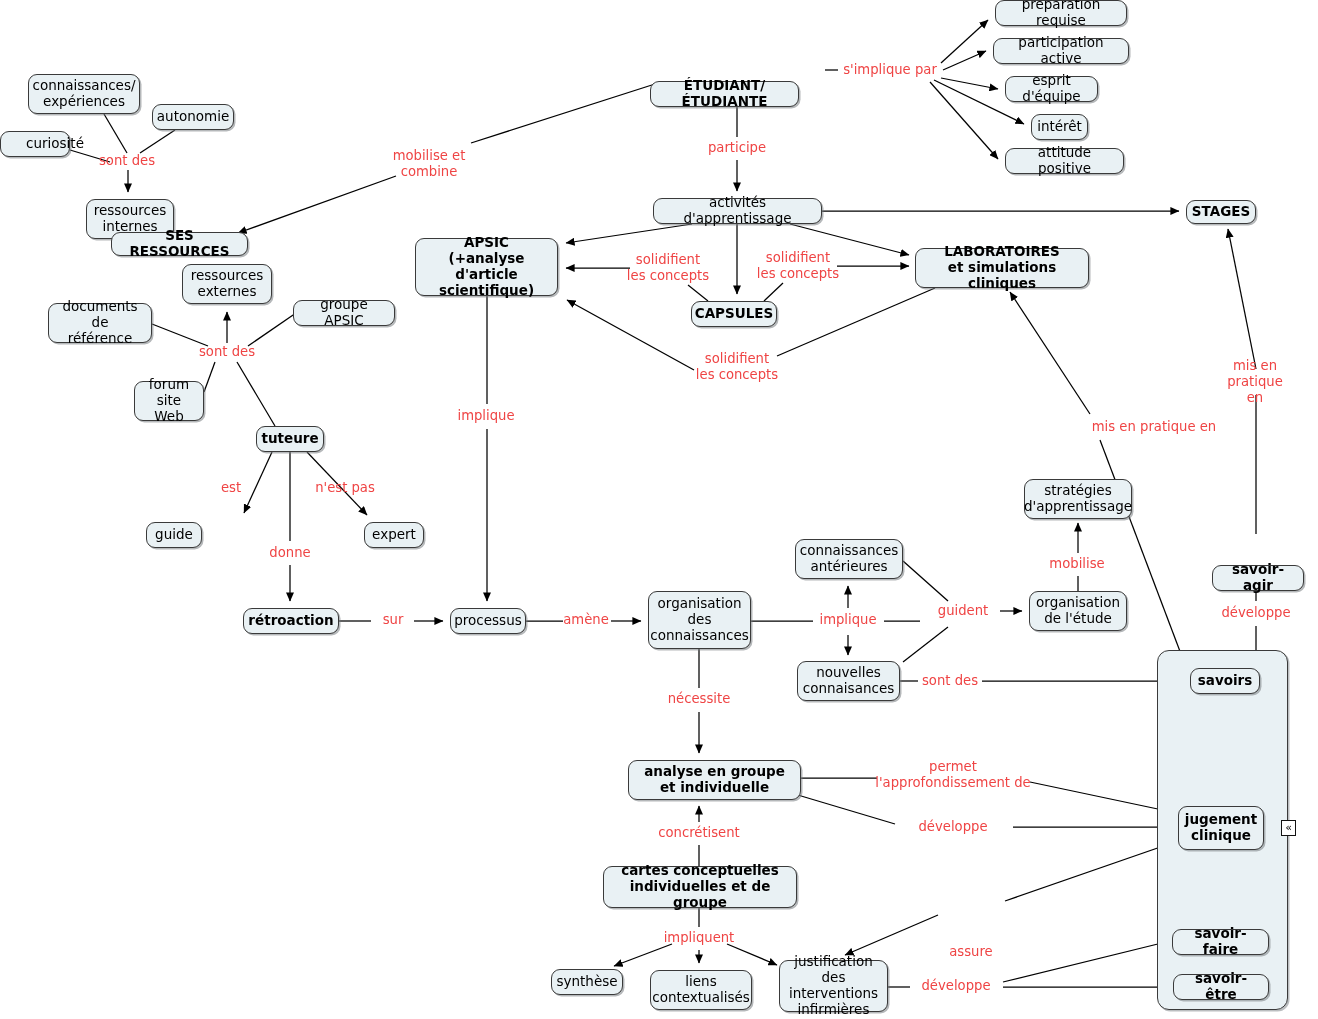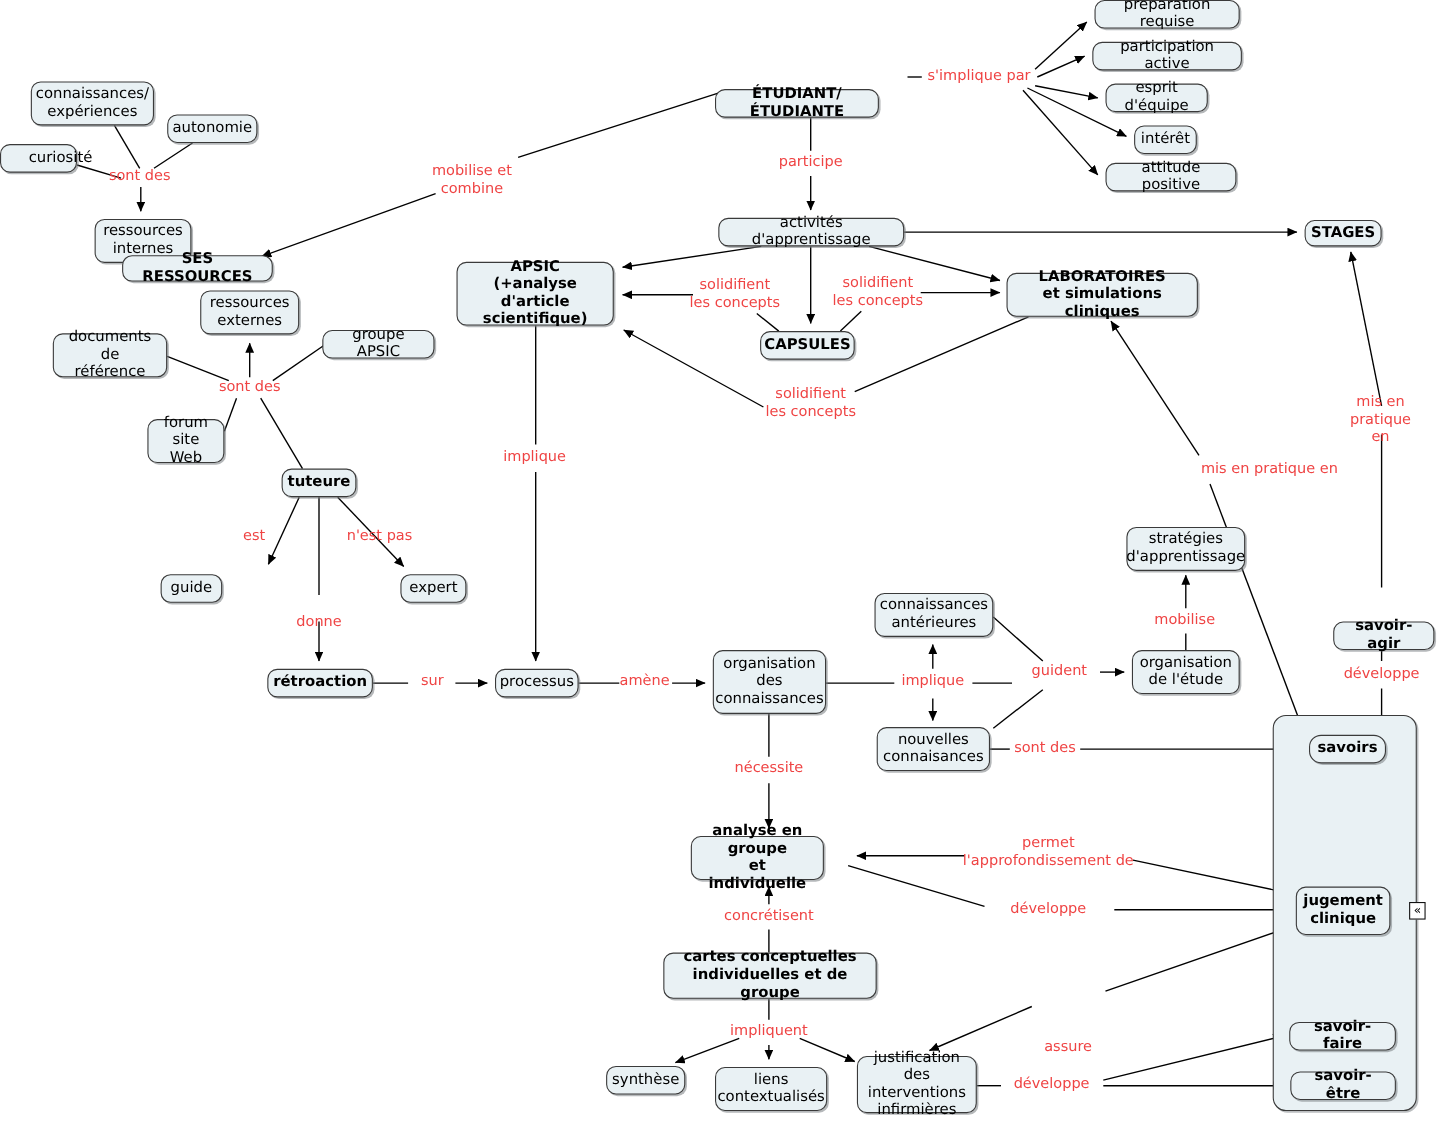--- a/index.html
+++ b/index.html
@@ -228,46 +228,46 @@
 des
 connaissances</div>
       <div class="node" style="left: 795px; top: 539px; width: 108px; height: 40px;">connaissances
 antérieures</div>
       <div class="node" style="left: 797px; top: 661px; width: 103px; height: 40px;">nouvelles
 connaisances</div>
       <div class="node" style="left: 1024px; top: 479px; width: 108px; height: 40px;">stratégies
 d'apprentissage</div>
       <div class="node" style="left: 1029px; top: 591px; width: 98px; height: 40px;">organisation
 de l'étude</div>
-      <div class="node bold" style="left: 628px; top: 760px; width: 121px; height: 40px;">analyse en groupe
+      <div class="node bold" style="left: 628px; top: 760px; width: 173px; height: 40px;">analyse en groupe
 et individuelle</div>
       <div class="node bold" style="left: 603px; top: 866px; width: 194px; height: 42px;">cartes conceptuelles
 individuelles et de groupe</div>
       <div class="node" style="left: 551px; top: 969px; width: 72px; height: 26px;">synthèse</div>
       <div class="node" style="left: 650px; top: 970px; width: 102px; height: 40px;">liens
 contextualisés</div>
       <div class="node" style="left: 779px; top: 960px; width: 109px; height: 52px;">justification des
 interventions
 infirmières</div>
       <div class="node bold" style="left: 1212px; top: 534px; width: 92px; height: 26px; margin-top: 31px;">savoir-agir</div>
-      <div class="node bold" style="left: 1190px; top: 668px; width: 70px; height: 26px; border-radius: 11px;">savoirs</div>
+      <div class="node bold" style="left: 1190px; top: 668px; width: 70px; height: 26px;">savoirs</div>
       <div class="node bold" style="left: 1178px; top: 806px; width: 86px; height: 44px;">jugement
 clinique</div>
       <div class="node bold" style="left: 1172px; top: 929px; width: 97px; height: 26px;">savoir-faire</div>
       <div class="node bold" style="left: 1173px; top: 974px; width: 96px; height: 26px;">savoir-être</div>
     </div>
 
   <div id="labels-layer">
       <div class="elabel" style="left: 127px; top: 161px;">sont des</div>
       <div class="elabel" style="left: 429px; top: 164px;">mobilise et
 combine</div>
       <div class="elabel" style="left: 227px; top: 352px;">sont des</div>
       <div class="elabel" style="left: 231px; top: 488px;">est</div>
       <div class="elabel" style="left: 345px; top: 488px;">n'est pas</div>
-      <div class="elabel" style="left: 290px; top: 553px; margin-top: 13px;">donne</div>
+      <div class="elabel" style="left: 290px; top: 553px;">donne</div>
       <div class="elabel" style="left: 486px; top: 416px;">implique</div>
       <div class="elabel" style="left: 393px; top: 620px;">sur</div>
       <div class="elabel" style="left: 586px; top: 620px;">amène</div>
       <div class="elabel" style="left: 890px; top: 70px;">s'implique par</div>
       <div class="elabel" style="left: 737px; top: 148px;">participe</div>
       <div class="elabel" style="left: 668px; top: 268px;">solidifient
 les concepts</div>
       <div class="elabel" style="left: 798px; top: 266px;">solidifient
 les concepts</div>
       <div class="elabel" style="left: 737px; top: 367px;">solidifient

